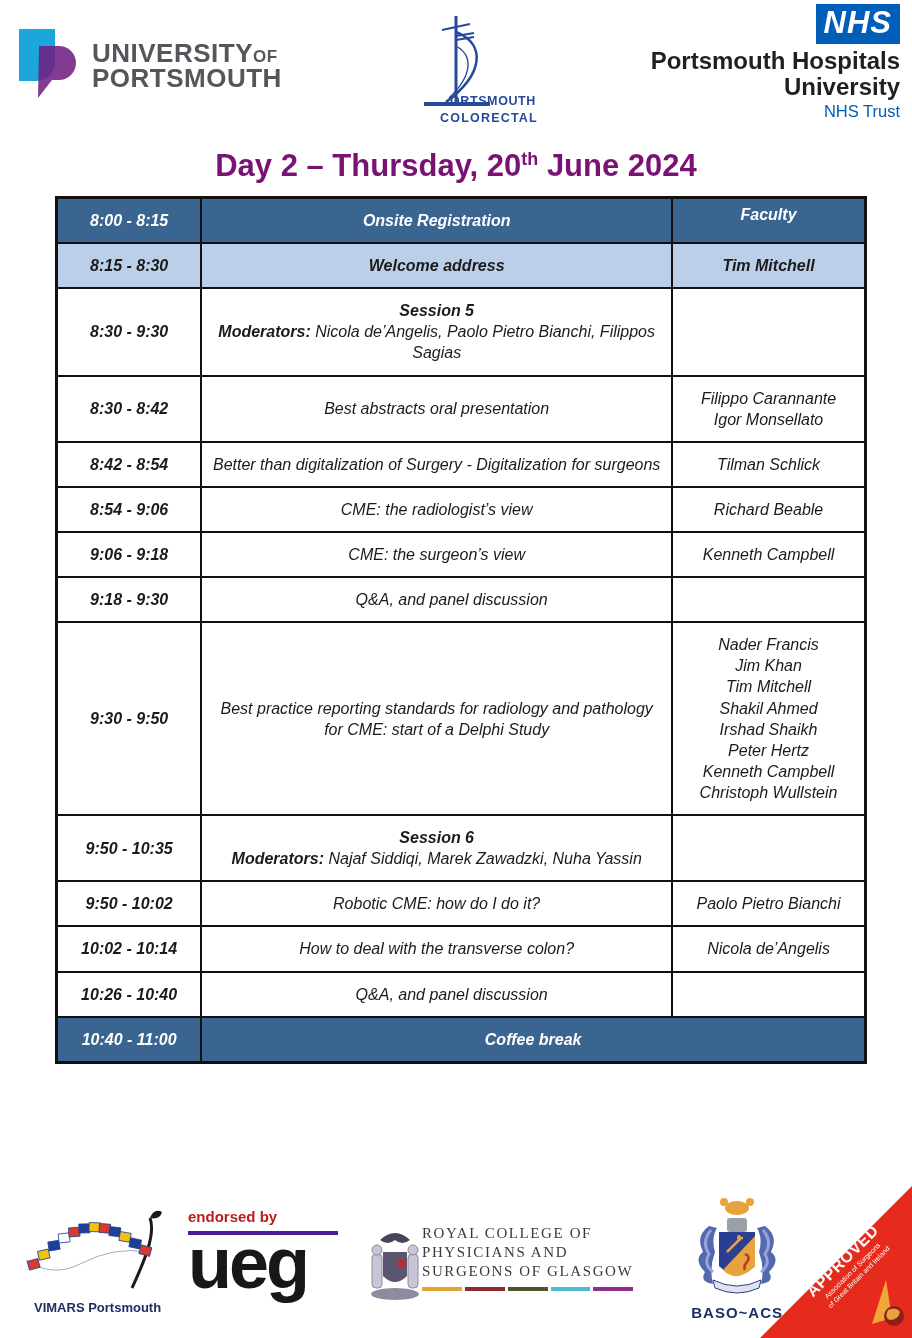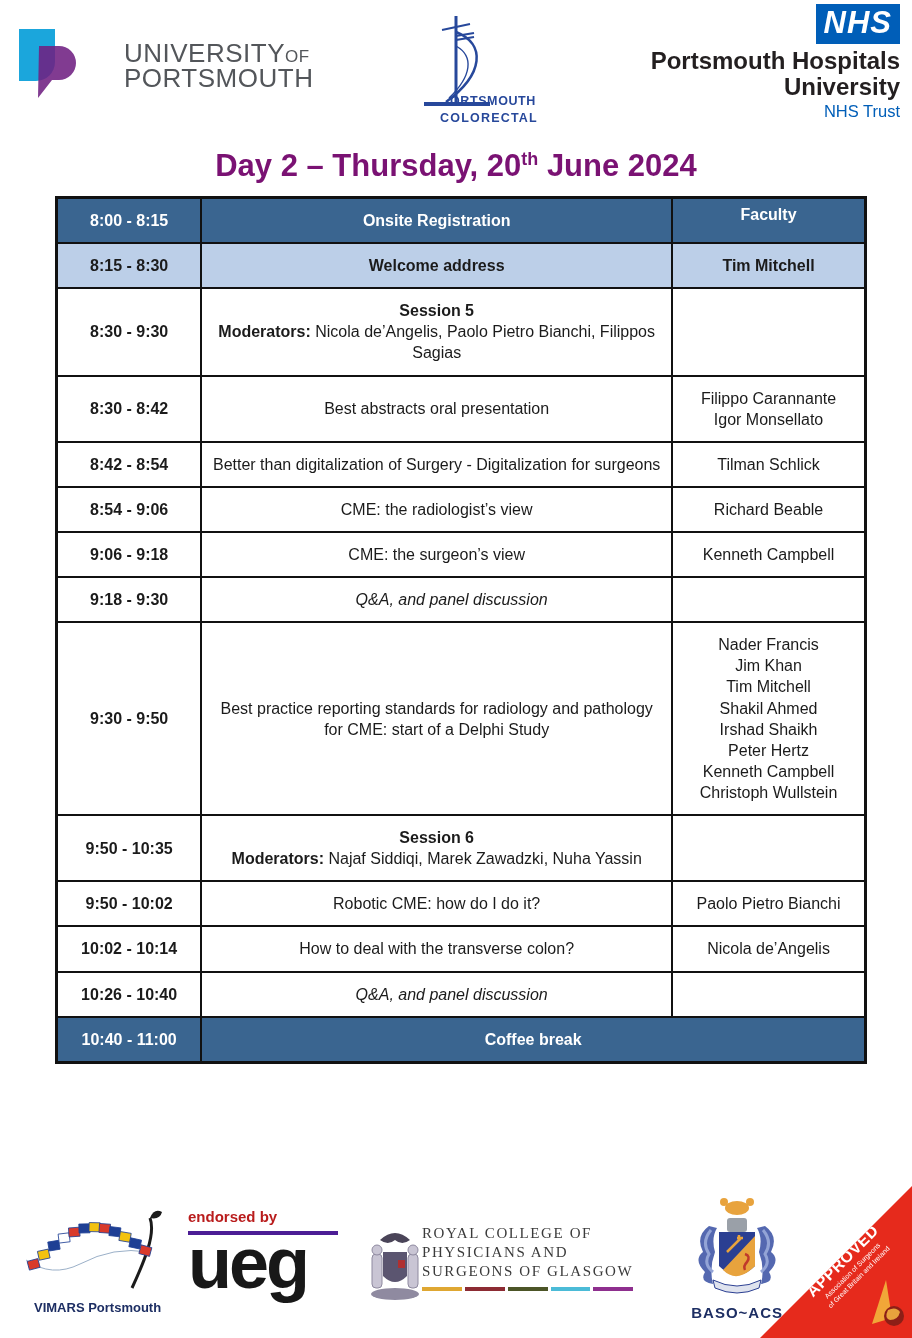--- a/index.html
+++ b/index.html
@@ -4,40 +4,40 @@
 <style>
   html,body{margin:0;padding:0;}
   body{
     width:912px;height:1338px;position:relative;overflow:hidden;
     background:#ffffff;font-family:"Liberation Sans","DejaVu Sans",sans-serif;
     color:#1b1b1b;
   }
   
   .hdr{position:relative;height:136px;}
   .uop{position:absolute;left:16px;top:26px;display:flex;align-items:center;gap:14px;}
-  .uop-text{color:#53565A;font-weight:normal;line-height:0.98;letter-spacing:0.5px;margin-left:32px;}
+  .uop-text{color:#53565A;font-weight:bold;line-height:0.98;letter-spacing:0.5px;}
   .uop-text .l1{font-size:26px;}
   .uop-text .l1 .of{font-size:17px;}
   .uop-text .l2{font-size:26px;}
   .pcl{position:absolute;left:398px;top:12px;width:155px;height:120px;}
   .pcl svg{position:absolute;left:18px;top:0;}
   .pcl .t1{position:absolute;left:52px;top:82px;font-size:12.5px;font-weight:bold;color:#27489B;letter-spacing:0.6px;}
   .pcl .t2{position:absolute;left:42px;top:99px;font-size:12.5px;font-weight:bold;color:#27489B;letter-spacing:1.2px;}
   .nhs{position:absolute;right:12px;top:4px;text-align:right;}
   .nhs-box{display:inline-block;background:#005EB8;color:#ffffff;font-weight:bold;font-style:italic;
     font-size:31px;line-height:38px;padding:0 8px 2px 8px;letter-spacing:1px;}
   .nhs-org{font-size:24px;font-weight:bold;color:#231f20;line-height:1.08;margin-top:4px;}
   .nhs-trust{font-size:16.5px;font-weight:normal;color:#005EB8;margin-top:2px;}
   
   .title{ text-align:center;font-size:31px;font-weight:bold;color:#7A1273;margin:12px 0 12px 0;}
   .title sup{font-size:0.58em;}
   
   table.sched{border-collapse:collapse;margin-left:55px;width:812px;border:3px solid #111;}
   table.sched td{border:2px solid #111;font-size:16px;text-align:center;vertical-align:middle;
-    padding:11px 10px;line-height:1.32;}
+    padding:11px 10px;line-height:1.32;font-style:italic;}
   td.c-time{font-weight:bold;white-space:nowrap;width:128px;}
   td.c-content{width:494px;}
   td.c-fac{width:190px;}
   tr.row-header td{background:#3A6590;color:#ffffff;font-weight:bold;}
   tr.row-header td.fac-head{vertical-align:top;padding-top:5px;}
   tr.row-highlight td{background:#BCCFE8;font-weight:bold;}
   tr.row-qa td.c-content{font-style:italic;padding-left:40px;}
   tr.row-break td{background:#3A6590;color:#ffffff;font-weight:bold;margin-top:8px;}
   .sess-title{font-weight:bold;}
   .sess-mods b{font-weight:bold;}

